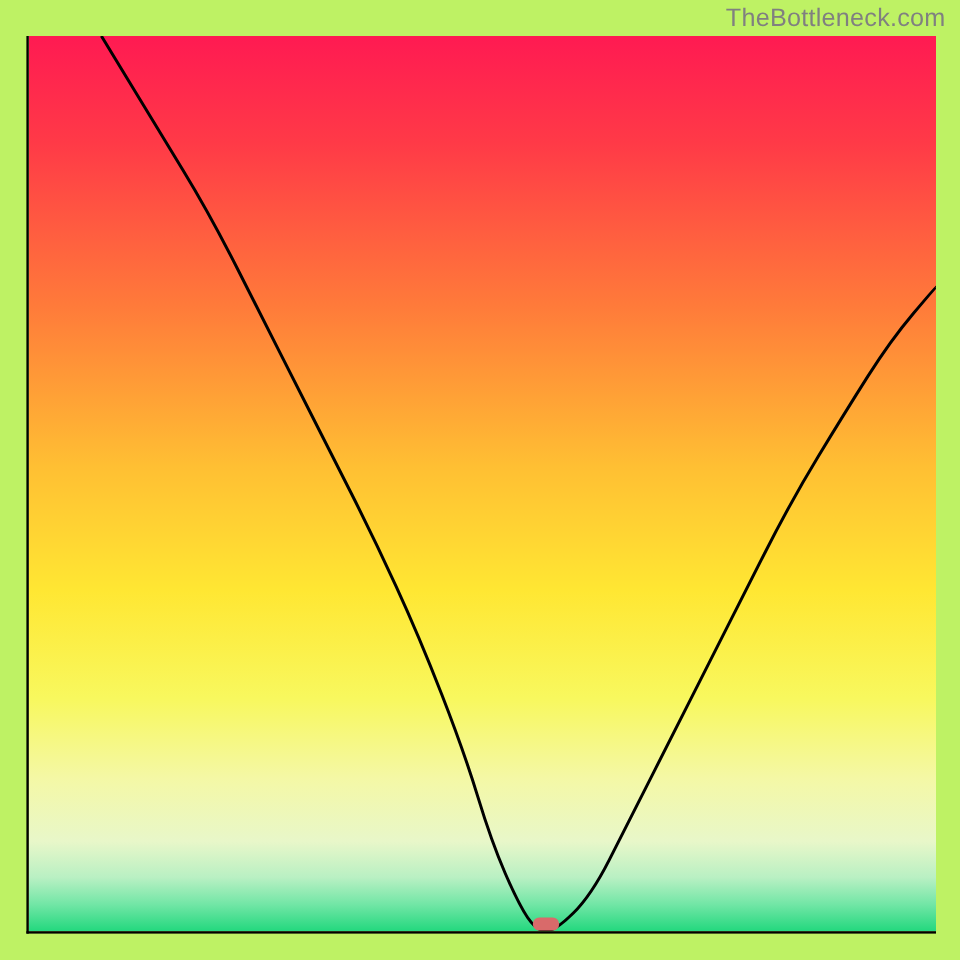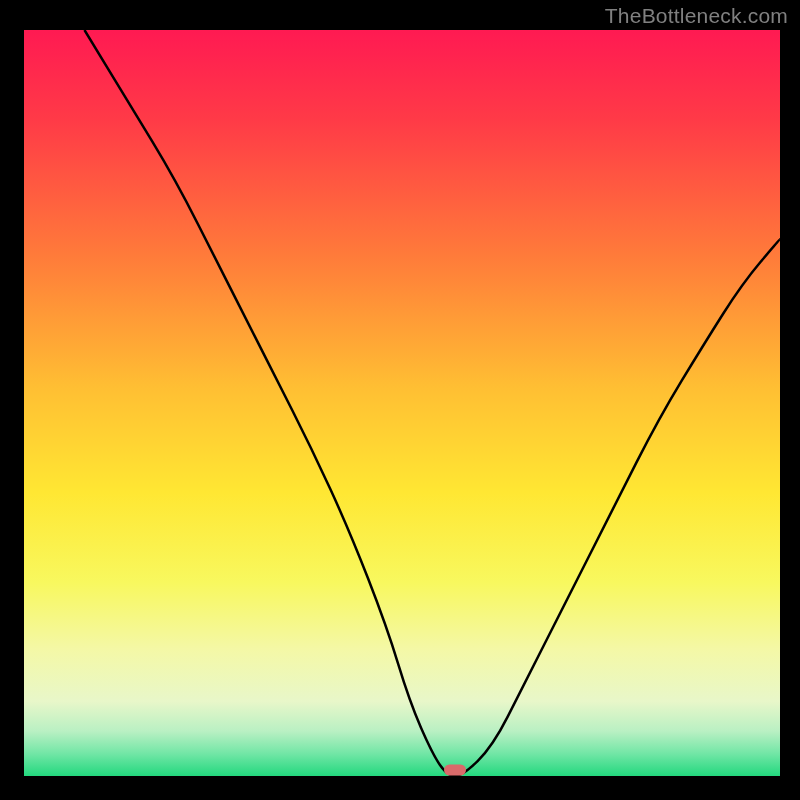--- a/index.html
+++ b/index.html
@@ -7,21 +7,21 @@
     padding: 0;
     width: 800px;
     height: 800px;
     overflow: hidden;
     font-family: Arial, Helvetica, sans-serif;
   }
   .chart-container {
     position: relative;
     width: 800px;
     height: 800px;
-    background: #000000;
+    background: #bef264;
   }
   .watermark {
     position: absolute;
     top: 4px;
     right: 12px;
     color: #808080;
     font-size: 21px;
     font-weight: 500;
     letter-spacing: 0.2px;
     z-index: 10;

